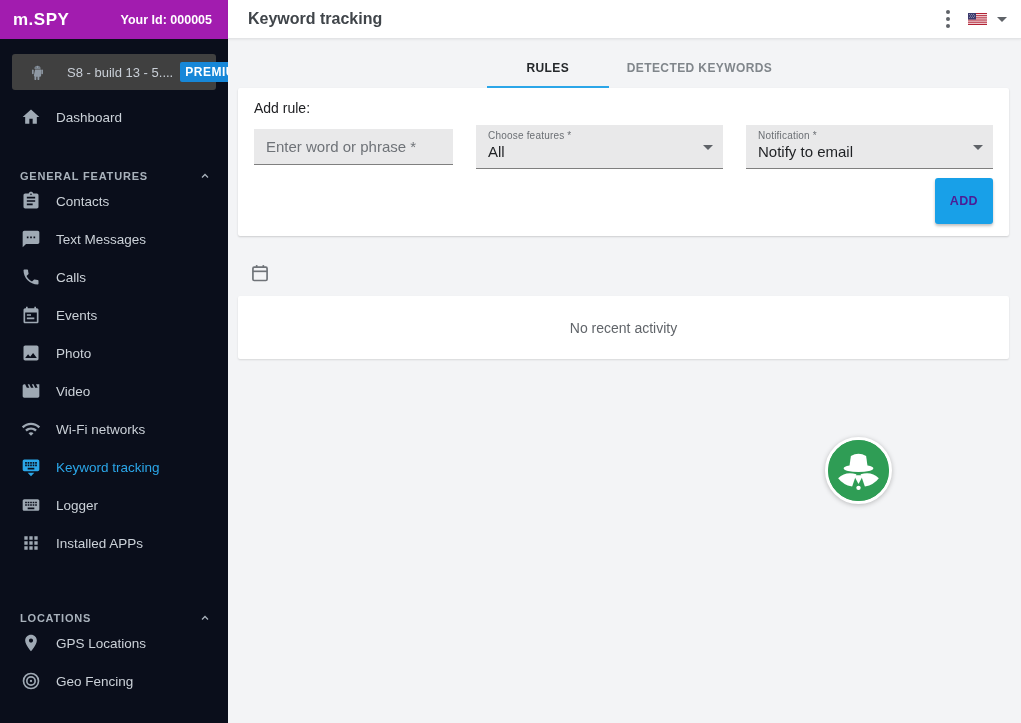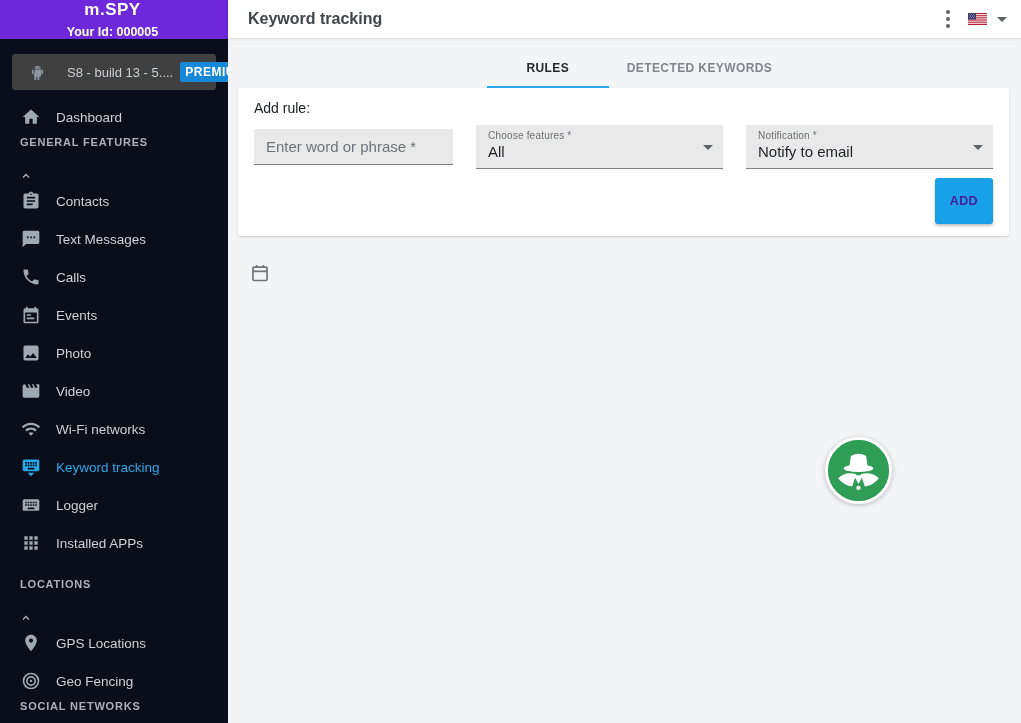--- a/index.html
+++ b/index.html
@@ -1,32 +1,32 @@
 <!DOCTYPE html>
 <html><head>
 <meta charset="utf-8">
 <style>
   * { margin:0; padding:0; box-sizing:border-box; }
   html,body { width:1021px; height:723px; overflow:hidden; font-family:"Liberation Sans", sans-serif; background:#F3F4F6; }
 
   
   .sidebar { position:absolute; left:0; top:0; width:228px; height:723px; background:#0A0E1B; overflow:hidden; }
-  .logo-bar { height:39px; background:#6d28d9; display:flex; align-items:center; justify-content:space-between; padding:0 16px 0 13px;flex-direction:column; }
+  .logo-bar { height:39px; background:#a21caf; display:flex; align-items:center; justify-content:space-between; padding:0 16px 0 13px; }
   .logo { color:#fff; font-size:17px; font-weight:800; letter-spacing:.5px; }
   .your-id { color:#fff; font-size:12.5px; font-weight:700; }
   .device { margin:15px 12px 0; height:36px; background:#404040; border-radius:3px; display:flex; align-items:center; padding:0 10px 0 18px; cursor:pointer; }
   .device .droid { color:#8E98A3; margin-right:22px; display:flex; }
   .device-label { color:#C9CFD7; font-size:13px; white-space:nowrap; }
   .badge { background:#1787D8; color:#fff; font-size:12px; font-weight:700; letter-spacing:.5px; border-radius:2px; padding:3px 5px; margin-left:7px; }
   nav { margin-top:8px; }
   .nav-item { height:38px; display:flex; align-items:center; padding-left:21px; cursor:pointer; color:#CBD1D8; font-size:13.5px; }
   .nav-item .icon { color:#9FA9B4; width:20px; height:20px; margin-right:15px; display:flex; }
   .nav-item.active { color:#2BA6E8; }
   .nav-item.active .icon { color:#2BA6E8; }
-  .nav-section { height:46px; display:flex; align-items:flex-start; justify-content:space-between; padding:0 17px 0 20px; cursor:pointer;flex-direction:column; }
+  .nav-section { height:46px; display:flex; align-items:flex-end; justify-content:space-between; padding:0 17px 0 20px; cursor:pointer; }
   .nav-section.spaced { margin-top:16px; }
   .nav-section .sec-label { color:#A9B2BC; font-size:11px; font-weight:700; letter-spacing:.8px; }
   .nav-section .chev { color:#A9B2BC; display:flex; }
 
   
   .topbar { position:absolute; left:228px; top:0; width:793px; height:39px; background:#fff; border-bottom:1px solid #E3E4E6; box-shadow:0 1px 2px rgba(0,0,0,.06); display:flex; align-items:center; justify-content:space-between; padding:0 14px 0 20px; z-index:5; }
   .page-title { font-size:16px; color:#40454A; }
   .topbar-actions { display:flex; align-items:center; gap:16px; }
   .kebab { color:#5F6368; display:flex; cursor:pointer; padding:2px; }
   .lang { display:flex; align-items:center; gap:10px; cursor:pointer; }
@@ -299,20 +299,23 @@
     <button class="calendar-btn">
       <svg width="20" height="20" viewBox="0 0 24 24" fill="none" stroke="currentColor" stroke-width="2">
           <rect x="3.5" y="5" width="17" height="16" rx="1.5"></rect>
           <line x1="3.5" y1="10" x2="20.5" y2="10"></line>
           <line x1="8" y1="2.5" x2="8" y2="6"></line>
           <line x1="16" y1="2.5" x2="16" y2="6"></line>
         </svg>
     </button>
   </div>
 
+  <section class="activity-panel">
+    <span class="empty-msg">No recent activity</span>
+  </section>
 
   <div class="spy-avatar">
     <svg width="67" height="67" viewBox="0 0 72 72">
       <circle cx="36" cy="36" r="36" fill="#2F9D55"></circle>
       <g fill="#fff">
         <path d="M27 19 q9 -5.5 18 0 l1.8 13 h-21.6 z"></path>
         <ellipse cx="36" cy="33.5" rx="17.5" ry="4.2"></ellipse>
         <path d="M12 45 Q21 36.5 33.5 40.5 L28.5 55 Q17.5 52.5 12 45 Z"></path>
         <path d="M60 45 Q51 36.5 38.5 40.5 L43.5 55 Q54.5 52.5 60 45 Z"></path>
         <path d="M30.5 41.5 L41.5 41.5 L36 52 Z"></path>

